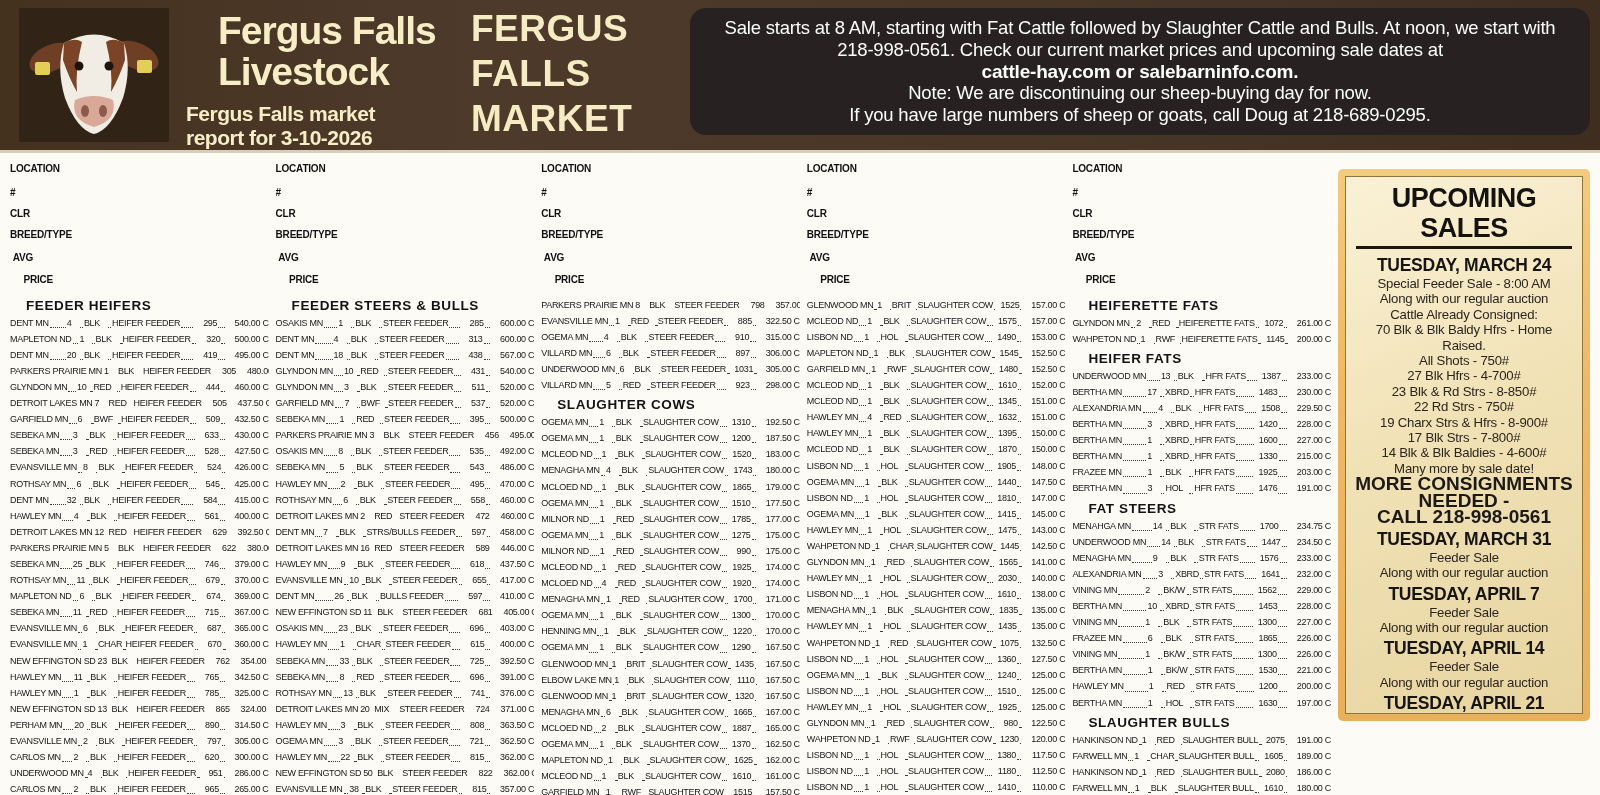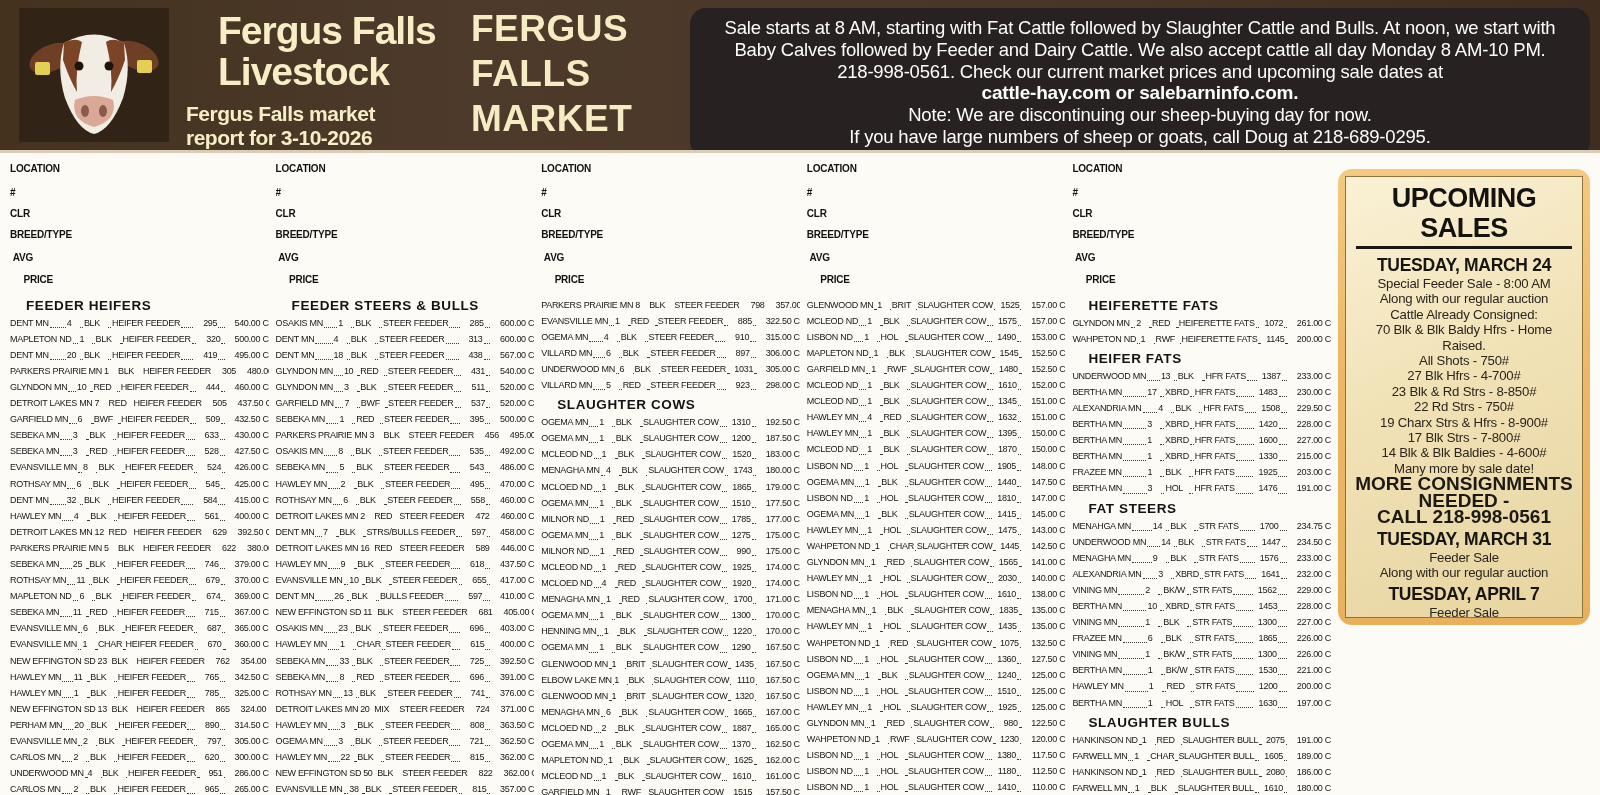--- a/index.html
+++ b/index.html
@@ -52,21 +52,21 @@
   .row .c2 { min-width:23px; }
   .row .c4 { min-width:23px; text-align:right; }
   .row .c5 { min-width:43px; text-align:right; }
   .dots { align-self:flex-end; height:0; border-bottom:1.5px dotted #3c3c3c; margin:0 1px 3px 1px; min-width:0; }
   .d1 { flex:3 1 5px; } .d2 { flex:.3 1 2px; } .d3 { flex:.3 1 2px; } .d4 { flex:2.2 1 4px; } .d5 { flex:.9 1 3px; }
 
   
   .sidebar-wrap {
     flex:0 0 252px; width:252px; align-self:flex-start; margin-top:8px;
     background:linear-gradient(180deg,#f4ca80 0%,#eeb968 40%,#e9b05c 100%);
-    padding:7px; border-radius:14px; height:456px;
+    padding:7px; border-radius:5px; height:552px;
   }
   .sidebar {
     background:linear-gradient(155deg,#faf1d6 0%,#f1e2b6 45%,#e7d4a0 100%);
     border:1px solid #8d7542; height:100%; padding:6px 8px 4px 8px; text-align:center; overflow:hidden;
   }
   .sales-title {
     font-size:27px; font-weight:900; letter-spacing:-0.5px; color:#151310;
     border-bottom:3px solid #1a1713; padding-bottom:3px; margin:0 2px 6px 2px; line-height:30px;
   }
   .ev-title { font-size:17.5px; font-weight:900; letter-spacing:-0.3px; color:#171512; line-height:21px; margin-top:3px; }
@@ -117,21 +117,20 @@
     </div>
   </div>
   <div class="brand-block">
     <div class="brand-line">FERGUS</div>
     <div class="brand-line">FALLS</div>
     <div class="brand-line">MARKET</div>
   </div>
   <div class="notice-box">
     <div>
         <div class="notice-line">Sale starts at 8 AM, starting with Fat Cattle followed by Slaughter Cattle and Bulls. At noon, we start with</div>
-        <div class="notice-line">Baby Calves followed by Feeder and Dairy Cattle. We also accept cattle all day Monday 8 AM-10 PM.</div>
         <div class="notice-line">218-998-0561. Check our current market prices and upcoming sale dates at</div>
         <div class="notice-line bold">cattle-hay.com or salebarninfo.com.</div>
         <div class="notice-line">Note: We are discontinuing our sheep-buying day for now.</div>
         <div class="notice-line">If you have large numbers of sheep or goats, call Doug at 218-689-0295.</div>
       </div>
   </div>
 </div>
 
 <div class="main">
   <div style="display:flex;flex:1 1 auto;gap:7px;min-width:0">

